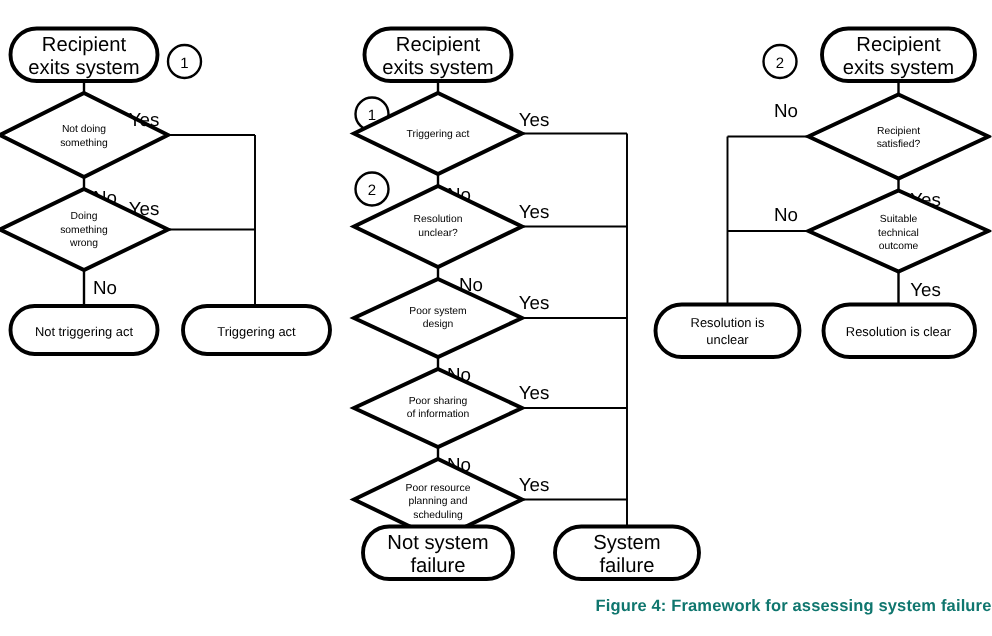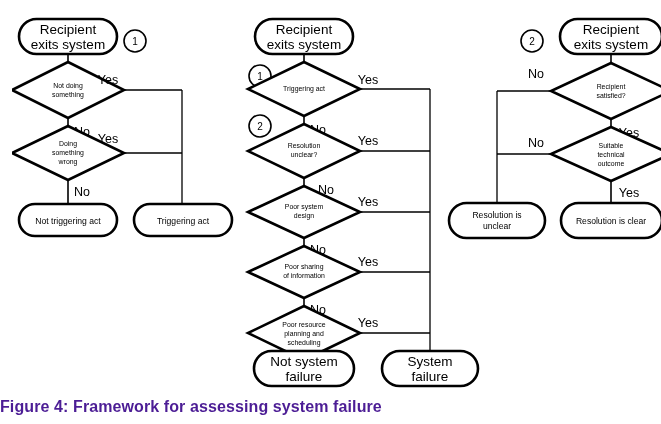--- a/index.html
+++ b/index.html
@@ -12,21 +12,20 @@
     height: 424px;
     font-family: "Liberation Sans", sans-serif;
     overflow: hidden;
     position: relative;
   }
   #figure-root {
     position: absolute;
     left: 0; top: 0;
     width: 614px;
     height: 424px;
-    padding-left: 12px;
   }
   svg.flowchart {
     display: block;
     width: 661px;
     height: 424px;
   }
   .node-shape {
     fill: #ffffff;
     stroke: #000000;
     stroke-width: 2.6;
@@ -74,25 +73,25 @@
   }
   .t-marker {
     font-size: 10px;
     text-anchor: middle;
   }
   .caption {
     position: absolute;
     left: 0;
     top: 398px;
     width: 661px;
-    text-align: left;
+    text-align: right;
     font-family: "Liberation Sans", sans-serif;
-    font-size: 16px;
+    font-size: 11px;
     font-weight: bold;
-    color: #4c1d95;
+    color: #0f766e;
     letter-spacing: 0.1px;
   }
 </style>
 </head>
 <body>
 
 <div id="figure-root">
 
   <svg class="flowchart" viewBox="0 0 661 424">
 

